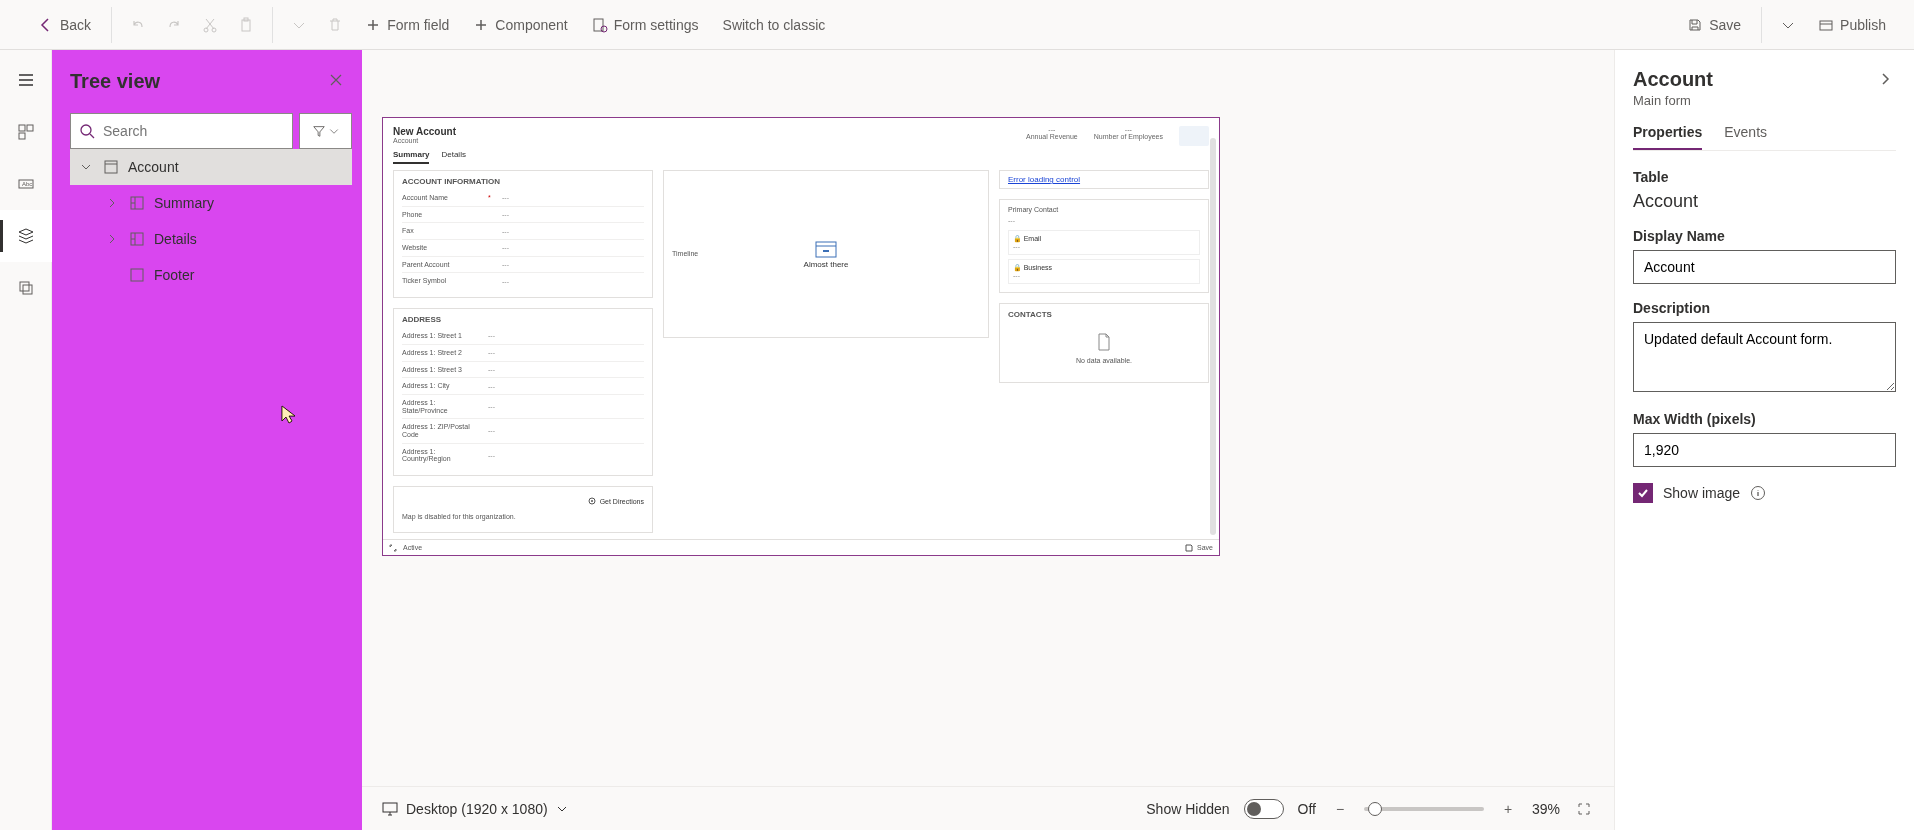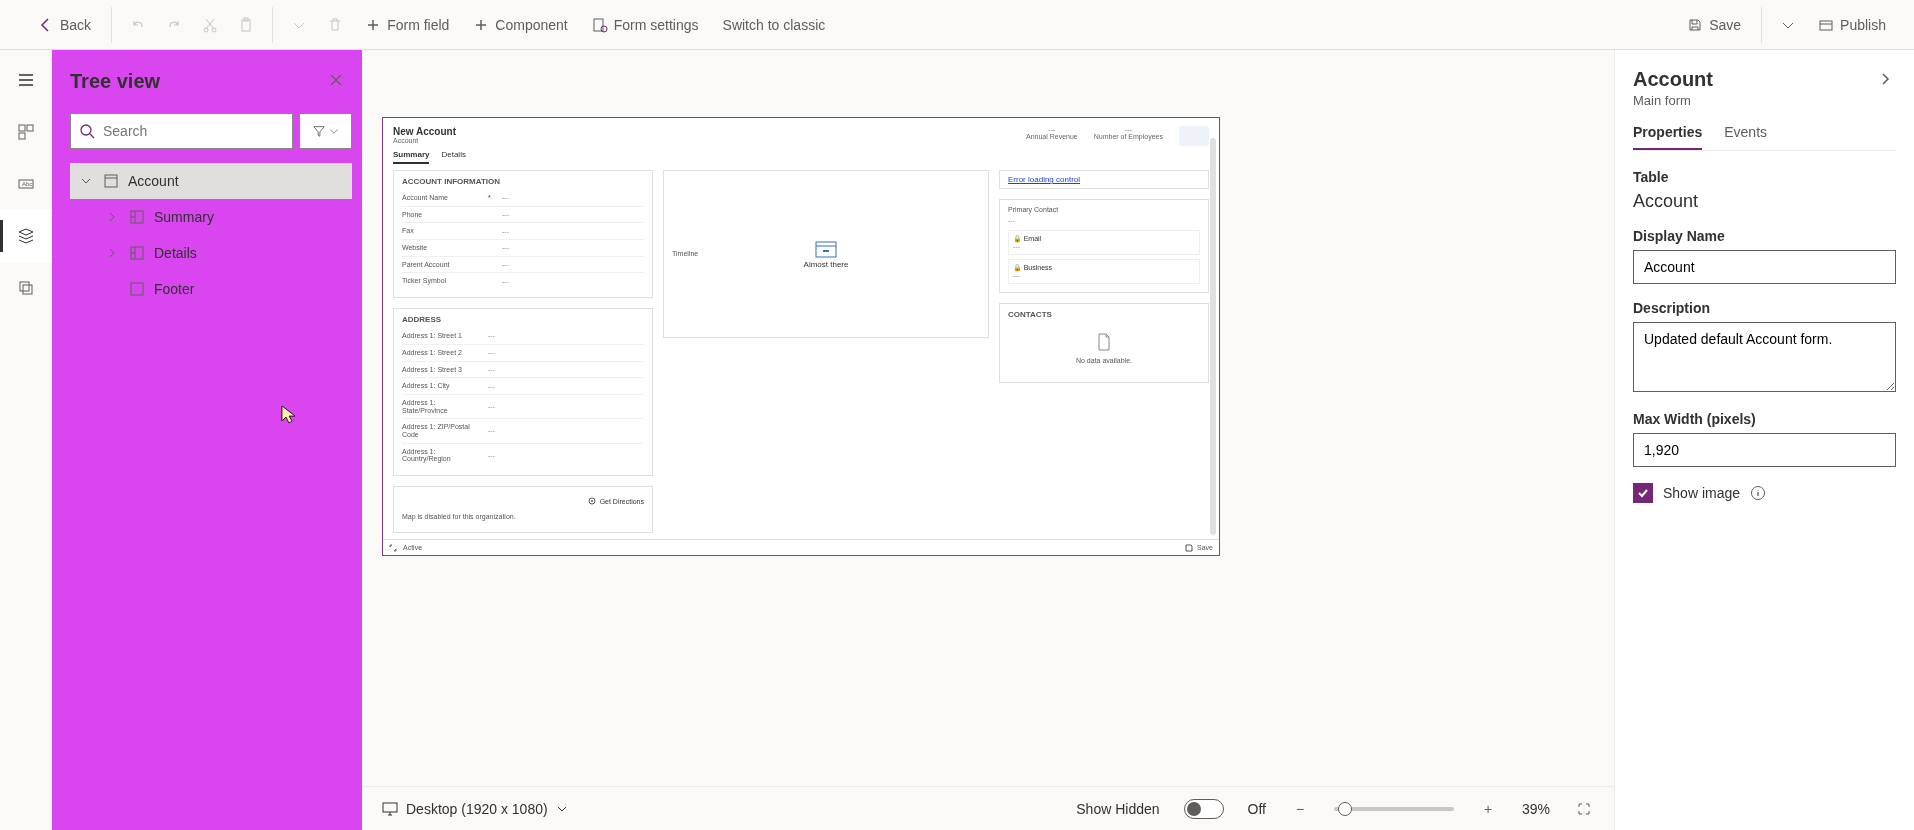--- a/index.html
+++ b/index.html
@@ -23,21 +23,21 @@
   .rail-btn { width:52px; height:52px; display:flex; align-items:center; justify-content:center; cursor:pointer; position:relative; }
   .rail-btn.active { background:#fff; }
   .rail-btn.active::before { content:""; position:absolute; left:0; top:10px; bottom:10px; width:3px; background:#323130; }
   .rail-btn svg { width:18px; height:18px; }
 
   
   .tree-pane { width:310px; background:#d946ef; display:flex; flex-direction:column; padding:18px 10px 10px 18px; }
   .tree-header { display:flex; align-items:center; justify-content:space-between; margin-bottom:18px; padding-right:4px;}
   .tree-title { font-size:20px; font-weight:600; }
   .tree-close { cursor:pointer; padding:4px; }
-  .tree-search-row { display:flex; gap:6px; margin-bottom:14px; align-items:flex-start;}
+  .tree-search-row { display:flex; gap:6px; align-items:flex-start;}
   .tree-search { flex:1; height:36px; border:1px solid #8a8886; display:flex; align-items:center; padding:0 8px; gap:8px; background:#fff;}
   .tree-search input { border:none; outline:none; flex:1; font-size:14px; color:#605e5c; }
   .tree-filter { width:56px; height:36px; border:1px solid #8a8886; display:flex; align-items:center; justify-content:center; gap:2px; cursor:pointer; background:#fff;}
   .tree-list {}
   .tree-item { display:flex; align-items:center; height:36px; gap:8px; cursor:pointer; color:#323130; }
   .tree-item.root { background:#e1dfdd; }
   .tree-indent-0 { padding-left:10px; }
   .tree-indent-1 { padding-left:36px; }
   .tree-chev { width:16px; display:flex; }
   .tree-icon { width:16px; display:flex; color:#605e5c;}
@@ -68,21 +68,21 @@
   .fval { flex:1; font-size:7px; color:#888;}
   .timeline-card { height:168px; display:flex; flex-direction:column; align-items:center; justify-content:center; }
   .err-link{ color:#1a44d6; text-decoration:underline; font-size:8px; padding:4px 0;}
   .contacts-empty{ display:flex; flex-direction:column; align-items:center; padding:10px 0; gap:6px;}
   .map-link { display:flex; align-items:center; justify-content:flex-end; gap:4px; font-size:7px; padding:4px 0;}
   .map-msg { font-size:7px; color:#555; padding:4px 0;}
   .form-footer { height:16px; border-top:1px solid #e1dfdd; display:flex; align-items:center; justify-content:space-between; padding:0 6px; font-size:7px; color:#555;}
   .preview-scrollbar { position:absolute; right:3px; top:20px; bottom:20px; width:6px; background:#ccc; border-radius:3px; opacity:.6;}
 
   
-  .canvas-footer { height:44px; display:flex; align-items:center; padding:0 20px; gap:24px; border-top:1px solid #edebe9; font-size:14px; color:#323130;}
+  .canvas-footer { height:44px; display:flex; align-items:center; padding:0 20px; gap:14px; border-top:1px solid #edebe9; font-size:14px; color:#323130;}
   .cf-device { display:flex; align-items:center; gap:8px; cursor:pointer;}
   .cf-spacer{flex:1;}
   .toggle { width:40px; height:20px; border-radius:10px; background:#fff; border:1px solid #605e5c; position:relative; cursor:pointer;}
   .toggle .knob{ position:absolute; left:2px; top:2px; width:14px; height:14px; border-radius:50%; background:#605e5c;}
   .zoom-track{ width:120px; height:4px; background:#c8c6c4; border-radius:2px; position:relative;}
   .zoom-thumb{ position:absolute; top:-5px; left:4px; width:14px; height:14px; border-radius:50%; background:#fff; border:1px solid #605e5c;}
   .zoom-btn{ width:20px;height:20px;display:flex;align-items:center;justify-content:center;cursor:pointer;color:#605e5c;}
 
   
   .prop-panel { width:300px; background:#fff; border-left:1px solid #edebe9; padding:18px 18px 10px 18px; display:flex; flex-direction:column;}

